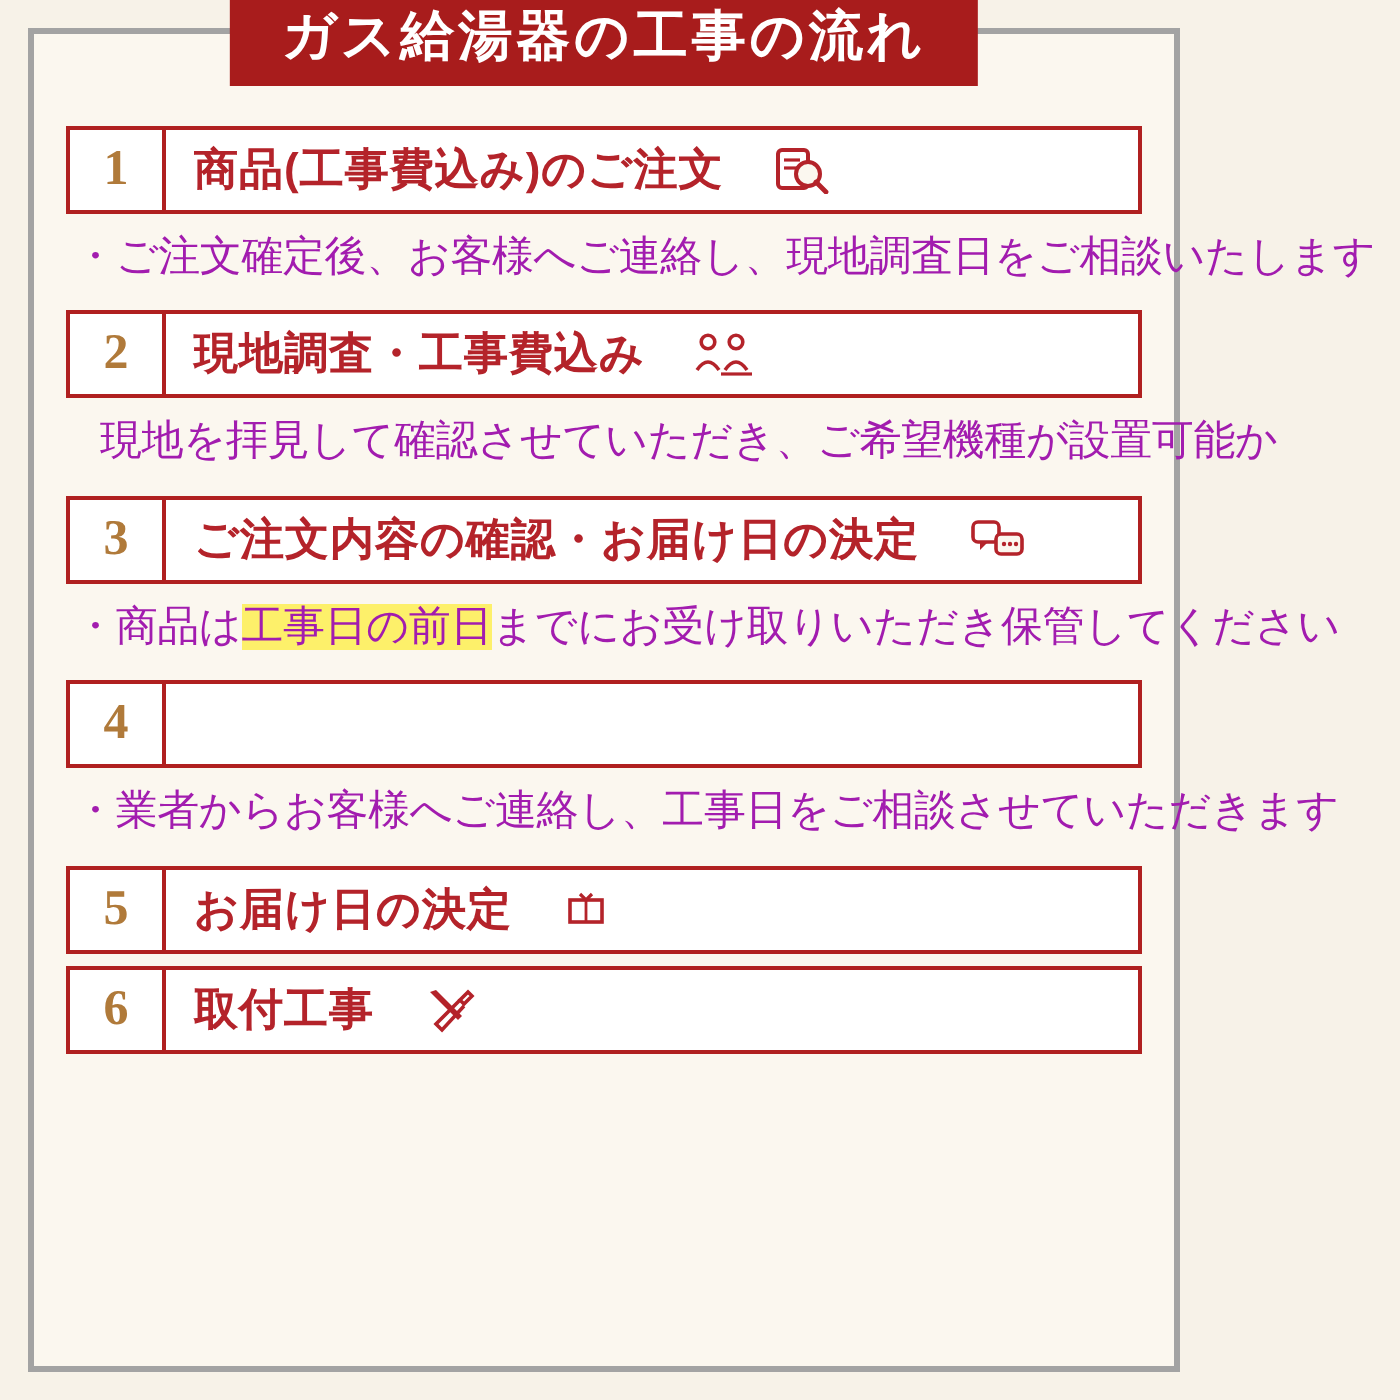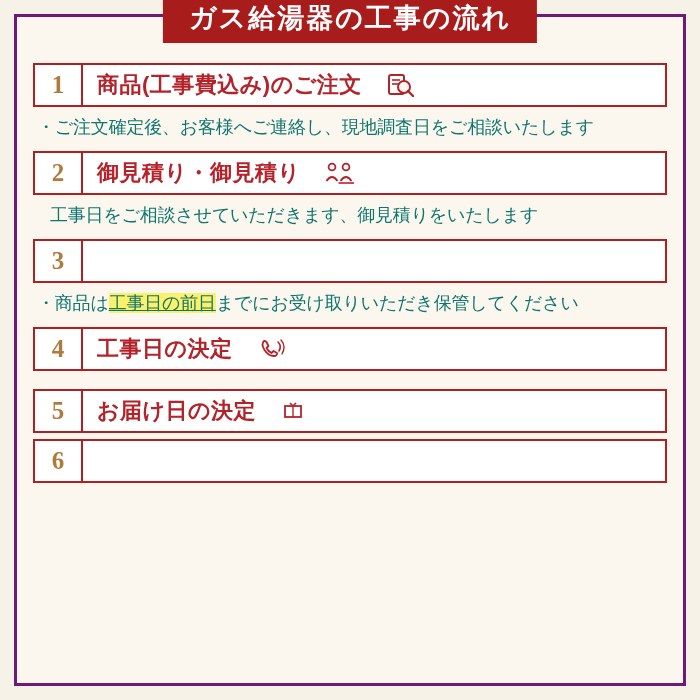--- a/index.html
+++ b/index.html
@@ -17,23 +17,23 @@
     position: relative;
     width: 700px;
     height: 700px;
     box-sizing: border-box;
     background: #f7f2e8;
     padding: 14px 14px 14px 14px;
   }
   .frame {
     position: relative;
     box-sizing: border-box;
-    width: 672px;
+    width: 576px;
     height: 672px;
-    border: 3px solid #701a75;
+    border: 3px solid #a3a3a3;
     background: #fbf7ef;
     padding: 0 16px;
   }
   
   .title-banner {
     position: absolute;
     top: -22px;
     left: 50%;
     transform: translateX(-50%);
     background: #a81c1c;
@@ -90,29 +90,28 @@
     display: inline-flex;
     align-items: center;
     justify-content: center;
     width: 30px;
     height: 26px;
   }
   .notes {
     padding: 7px 2px 9px 4px;
   }
   .note {
-    font-size: 18px;
-    color: #0f766e;
+    font-size: 21px;
+    color: #a21caf;
     line-height: 1.45;
     white-space: nowrap;
     letter-spacing: -0.2px;
   }
   .note .hl {
     background: #fdf06a;
-    text-decoration: underline;
   }
   .note-cont {
     padding-left: 13px;
   }
   .spacer-sm { height: 4px; }
 </style>
 </head>
 <body>
 
 <div class="page">
@@ -140,61 +139,65 @@
         </div>
         <div class="notes">
           <div class="note"><span>・</span><span>ご注文確定後、お客様へご連絡し、現地調査日をご相談いたします</span></div>
         </div>
       </div>
 
       <div class="step">
         <div class="step-head">
           <div class="step-num">2</div>
           <div class="step-title">
-            <span class="label">御見積り・御見積り</span>
+            <span class="label">現地調査・工事費込み</span>
             <span class="icon-box">
               <svg width="30" height="24" viewBox="0 0 30 24">
                 <circle cx="7" cy="6" r="3.4" fill="none" stroke="#b4232a" stroke-width="1.8"></circle>
                 <path d="M1.5 20 Q7 12 12.5 20" fill="none" stroke="#b4232a" stroke-width="1.8"></path>
                 <circle cx="21" cy="6" r="3.4" fill="none" stroke="#b4232a" stroke-width="1.8"></circle>
                 <path d="M15.5 20 Q21 12 26.5 20" fill="none" stroke="#b4232a" stroke-width="1.8"></path>
                 <line x1="13.5" y1="22" x2="29" y2="22" stroke="#b4232a" stroke-width="1.6"></line>
               </svg>
             </span>
           </div>
         </div>
         <div class="notes">
-          <div class="note note-cont"><span>工事日をご相談させていただきます、御見積りをいたします</span></div>
+          <div class="note note-cont"><span>現地を拝見して確認させていただき、ご希望機種が設置可能か</span></div>
         </div>
       </div>
 
       <div class="step">
         <div class="step-head">
           <div class="step-num">3</div>
+          <div class="step-title">
+            <span class="label">ご注文内容の確認・お届け日の決定</span>
+            <span class="icon-box">
+              <svg width="28" height="24" viewBox="0 0 28 24">
+                <rect x="1.5" y="3" width="13" height="10" rx="2.5" fill="none" stroke="#b4232a" stroke-width="1.8"></rect>
+                <path d="M5 13 L5 17 L9 13 Z" fill="#b4232a"></path>
+                <rect x="13" y="9" width="13" height="10" rx="2.5" fill="#fbf7ef" stroke="#b4232a" stroke-width="1.8"></rect>
+                <circle cx="17" cy="14" r="1.1" fill="#b4232a"></circle>
+                <circle cx="20" cy="14" r="1.1" fill="#b4232a"></circle>
+                <circle cx="23" cy="14" r="1.1" fill="#b4232a"></circle>
+              </svg>
+            </span>
+          </div>
         </div>
         <div class="notes">
           <div class="note"><span>・</span><span>商品は</span><span class="hl">工事日の前日</span><span>までにお受け取りいただき保管してください</span></div>
         </div>
       </div>
 
       <div class="step">
         <div class="step-head">
           <div class="step-num">4</div>
-          <div class="step-title">
-            <span class="label">工事日の決定</span>
-            <span class="icon-box">
-              <svg width="28" height="24" viewBox="0 0 28 24">
-                <path d="M6 4 C4 6 4 9 6.5 13 C9 17 13 19 16 19 C18 19 19.5 17.5 19 16 L15.5 14 L13.5 16 C11.5 15 9.5 13 8.5 11 L10.5 9 L8.5 5 C7.6 4.3 6.6 3.7 6 4 Z" fill="none" stroke="#b4232a" stroke-width="1.8" stroke-linejoin="round"></path>
-                <path d="M20 5 Q24 9 21 14" fill="none" stroke="#b4232a" stroke-width="1.6" stroke-linecap="round"></path>
-                <path d="M23 3 Q28.5 9 24 17" fill="none" stroke="#b4232a" stroke-width="1.4" stroke-linecap="round"></path>
-              </svg>
-            </span>
-          </div>
-        </div>
-        <div class="notes">
+        </div>
+        <div class="notes">
+          <div class="note"><span>・</span><span>業者からお客様へご連絡し、工事日をご相談させていただきます</span></div>
         </div>
       </div>
 
       <div class="step">
         <div class="step-head">
           <div class="step-num">5</div>
           <div class="step-title">
             <span class="label">お届け日の決定</span>
             <span class="icon-box">
               <svg width="26" height="24" viewBox="0 0 26 24">
@@ -204,18 +207,28 @@
               </svg>
             </span>
           </div>
         </div>
         <div class="spacer-sm"></div>
       </div>
 
       <div class="step">
         <div class="step-head">
           <div class="step-num">6</div>
+          <div class="step-title">
+            <span class="label">取付工事</span>
+            <span class="icon-box">
+              <svg width="28" height="24" viewBox="0 0 28 24">
+                <path d="M4 4 L14 14 L17 17 L19 15 L16 12 L6 2 L3 3 Z" fill="#b4232a"></path>
+                <path d="M22 3 L18 7 L20 9 L24 5 Z" fill="none" stroke="#b4232a" stroke-width="1.8"></path>
+                <path d="M18 7 L6 19 L9 22 L20 10" fill="none" stroke="#b4232a" stroke-width="1.8"></path>
+              </svg>
+            </span>
+          </div>
         </div>
       </div>
 
     </div>
   </div>
 </div>
 
 </body></html>

